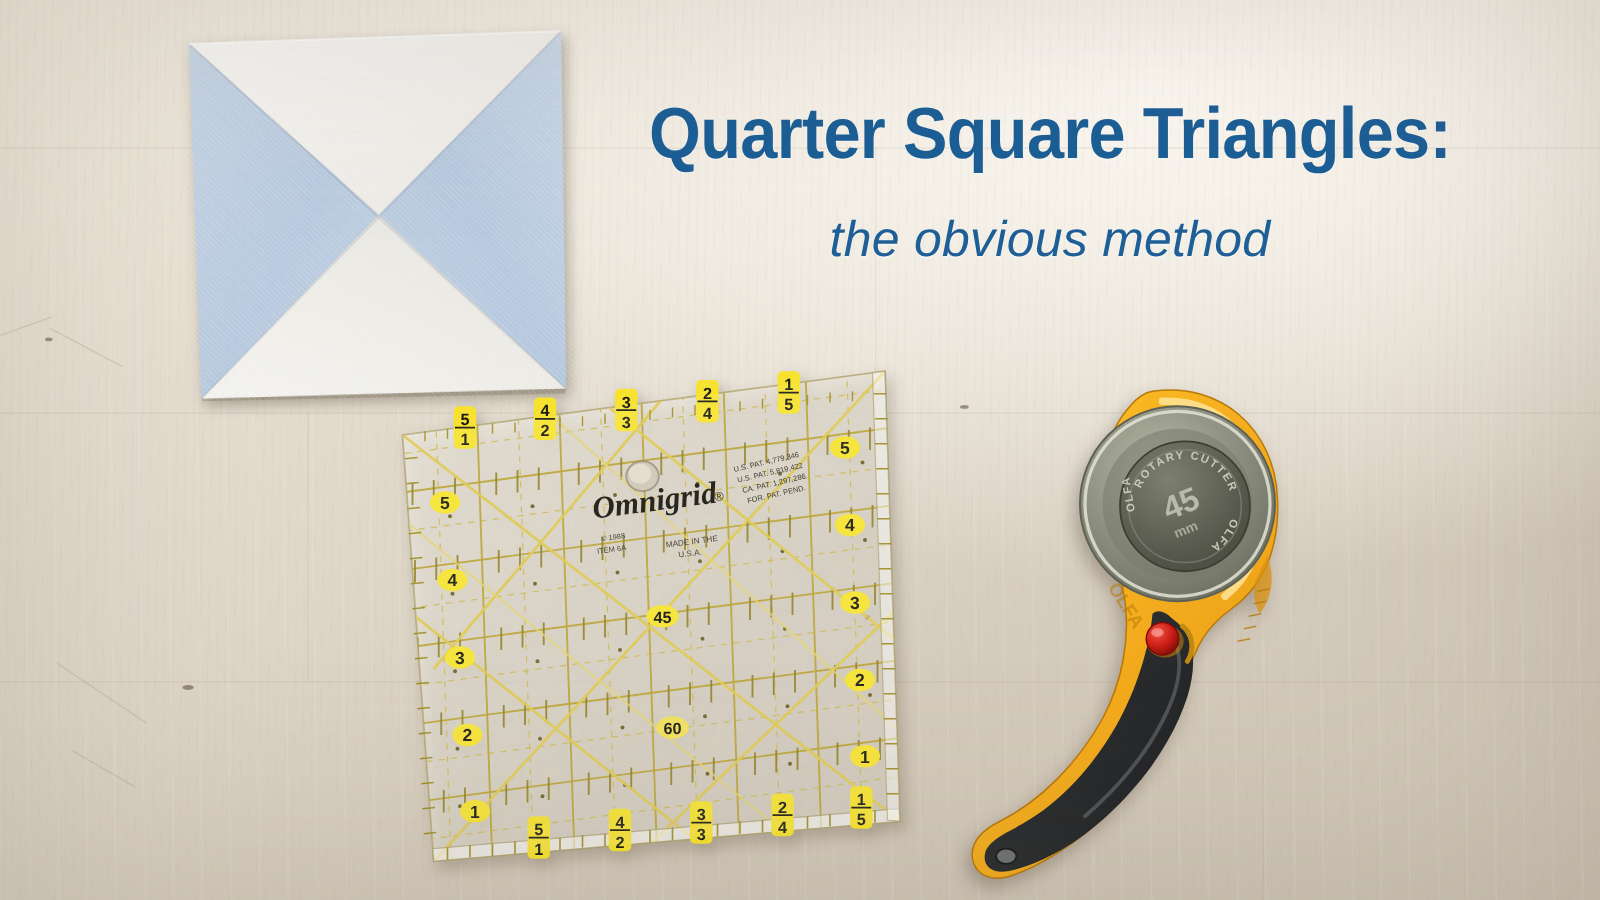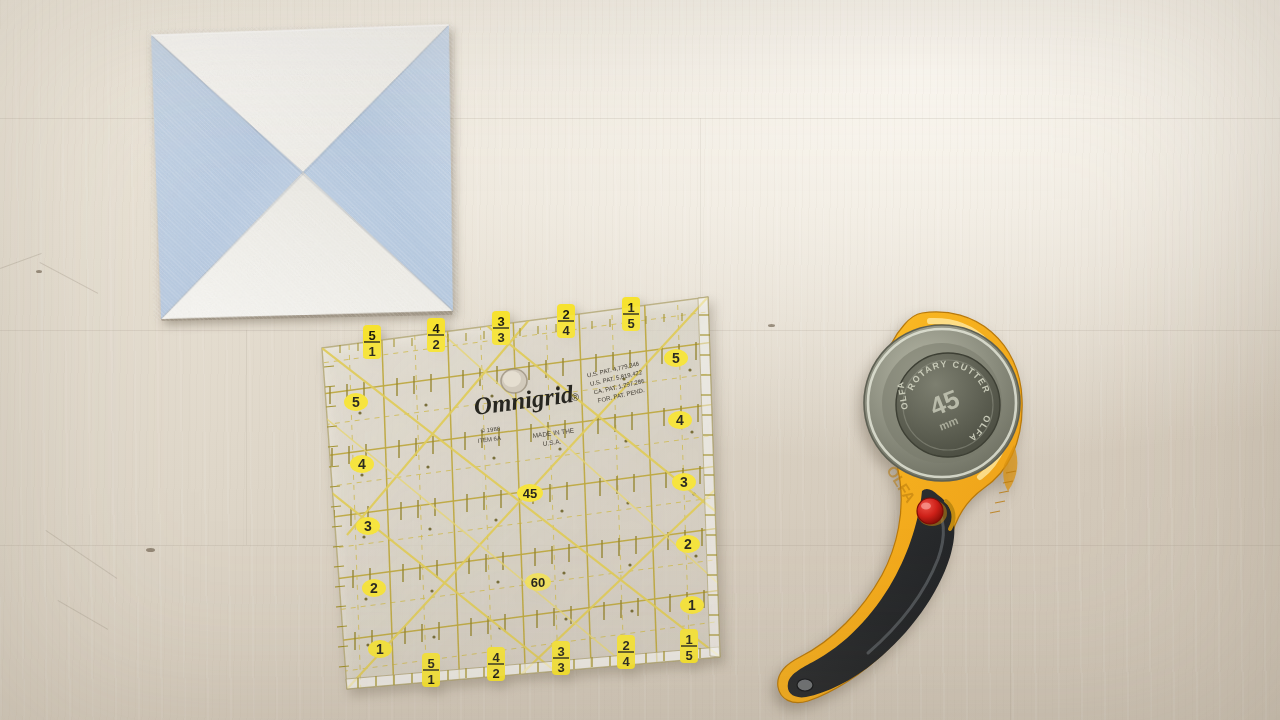--- a/index.html
+++ b/index.html
@@ -680,15 +680,19 @@
 
       <g>
         <ellipse cx="162" cy="218" rx="15" ry="13" fill="#c28310" opacity=".55"></ellipse>
         <circle cx="160" cy="216" r="13" fill="url(#btnG)" stroke="#7d0c06" stroke-width="1.2"></circle>
         <ellipse cx="156" cy="211" rx="5" ry="3.5" fill="rgba(255,190,180,.55)"></ellipse>
       </g>
       <path d="M 176,206 C 184,212 186,224 180,234" fill="none" stroke="#c08a11" stroke-width="4" stroke-linecap="round"></path>
     </svg>
   </div>
 
+  <div class="title-wrap">
+    <div class="title">Quarter Square Triangles:</div>
+    <div class="subtitle">the obvious method</div>
+  </div>
 
   <div class="vignette"></div>
 </div>
 
 </body></html>

